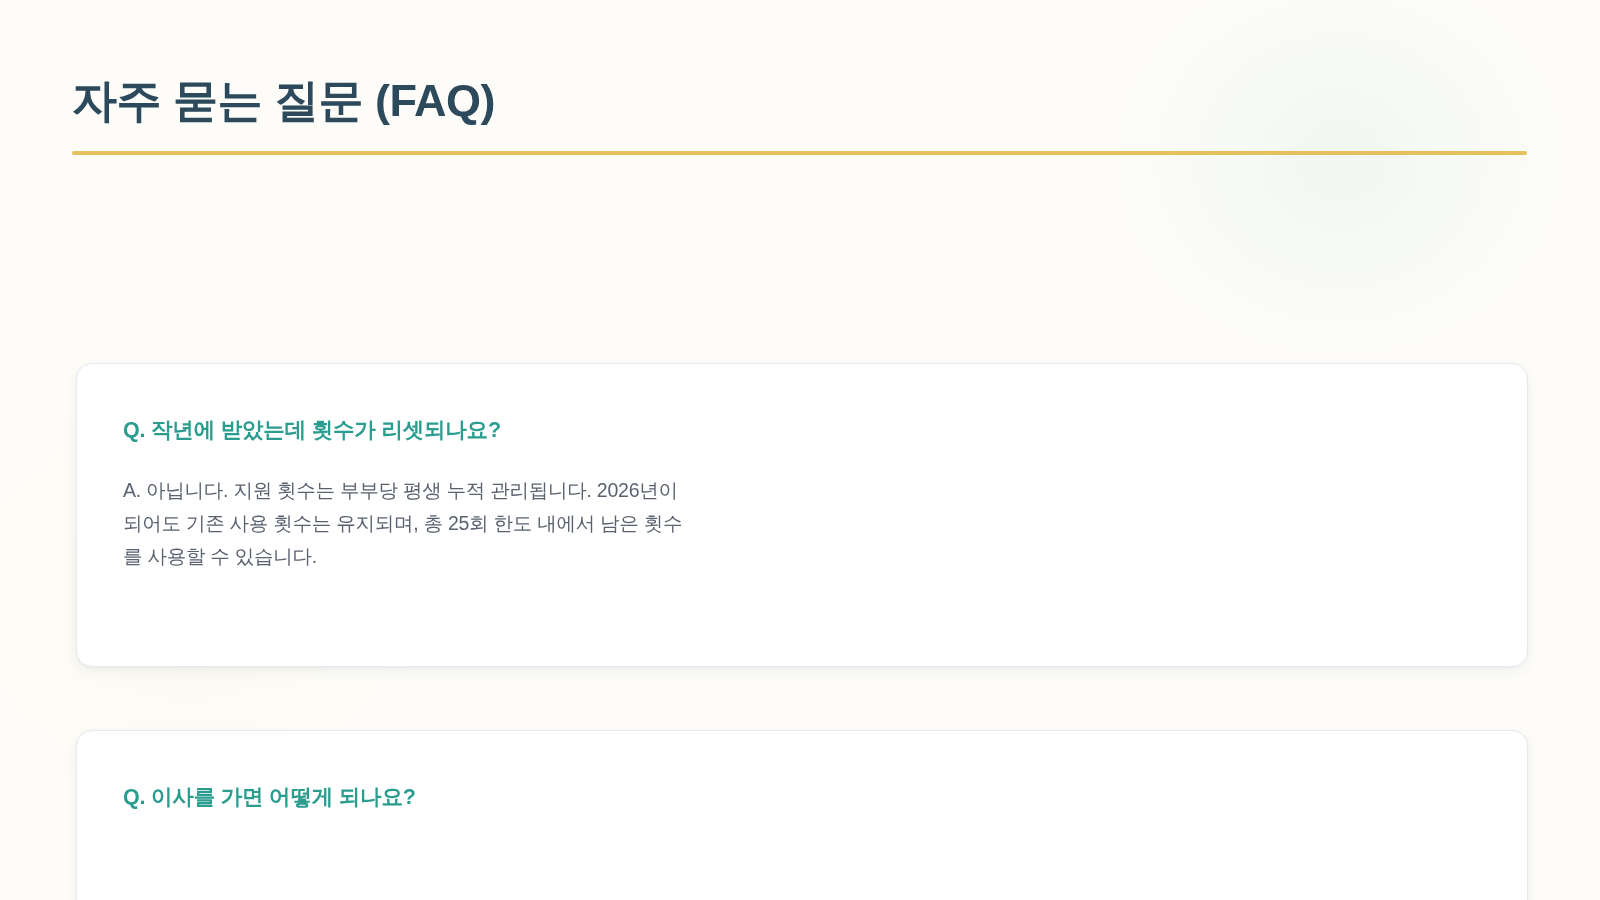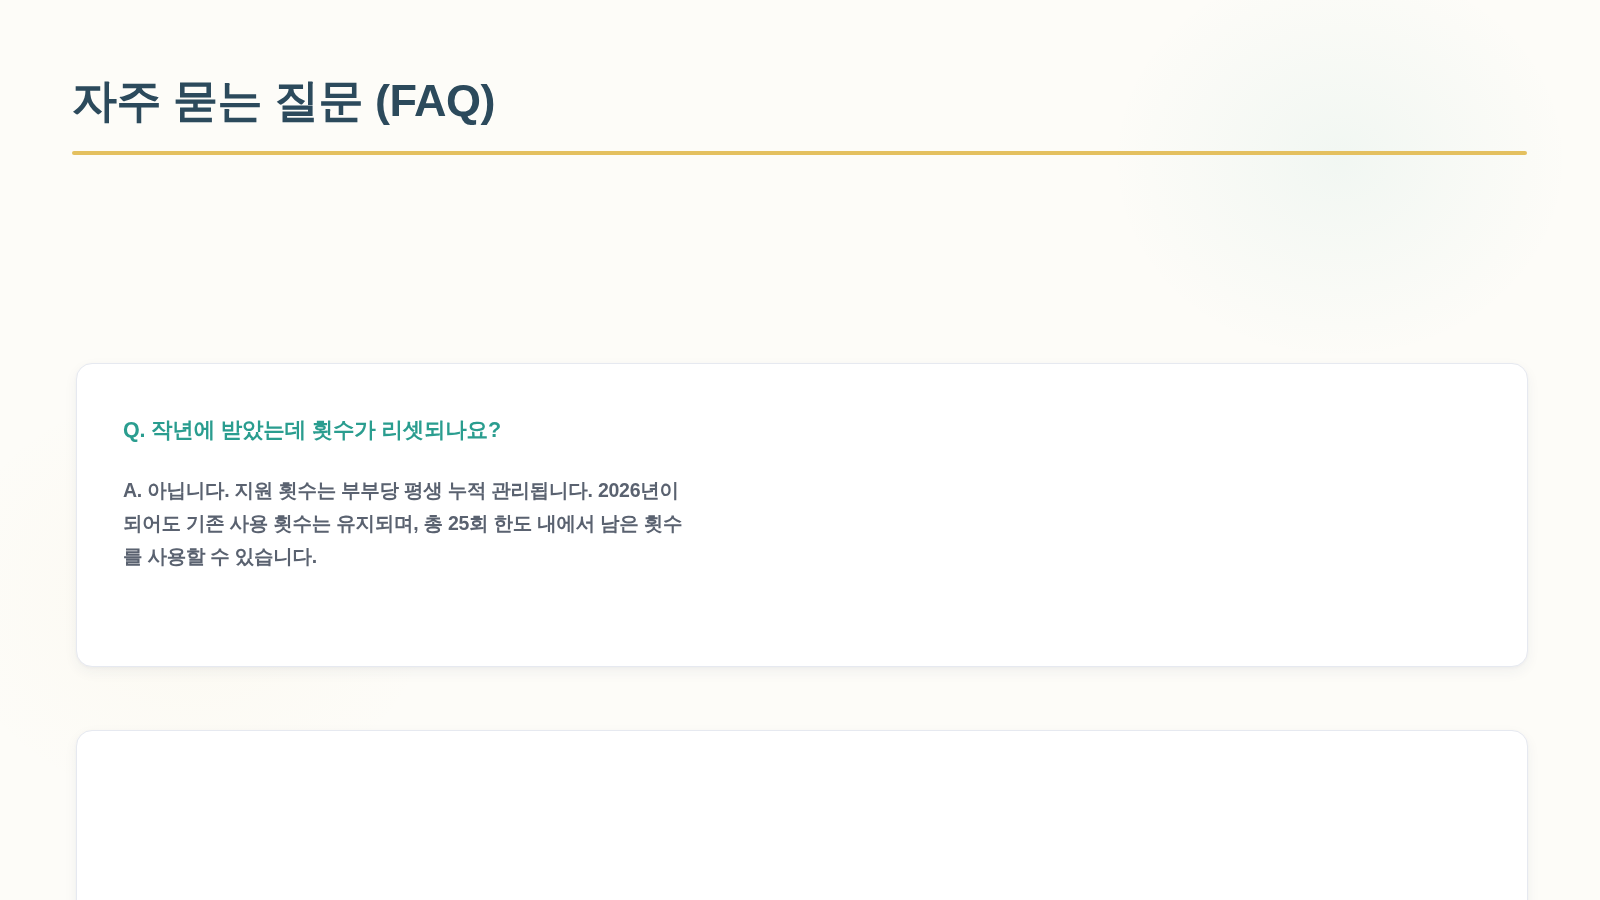--- a/index.html
+++ b/index.html
@@ -95,21 +95,21 @@
     line-height: 1.35;
     font-weight: 700;
     color: #2a9d8f;
     letter-spacing: -0.2px;
   }
   .faq-answer {
     margin: 0;
     margin-top: 29px;
     font-size: 19.5px;
     line-height: 1.68;
-    font-weight: 700;
+    font-weight: 400;
     color: #5a6270;
     letter-spacing: -0.25px;
     max-width: 575px;
   }
   .card-2 .faq-answer {
     max-width: 590px;
   }
 </style>
 </head>
 <body>
@@ -125,16 +125,17 @@
   </div>
 
   <div id="faq-grid">
 
     <div class="faq-card card-1">
       <p class="faq-question">Q. 작년에 받았는데 횟수가 리셋되나요?</p>
       <p class="faq-answer">A. 아닙니다. 지원 횟수는 부부당 평생 누적 관리됩니다. 2026년이 되어도 기존 사용 횟수는 유지되며, 총 25회 한도 내에서 남은 횟수를 사용할 수 있습니다.</p>
     </div>
 
     <div class="faq-card card-2">
+      <p class="faq-question">Q. 이사를 가면 어떻게 되나요?</p>
     </div>
 
   </div>
 </div>
 
 </body></html>

